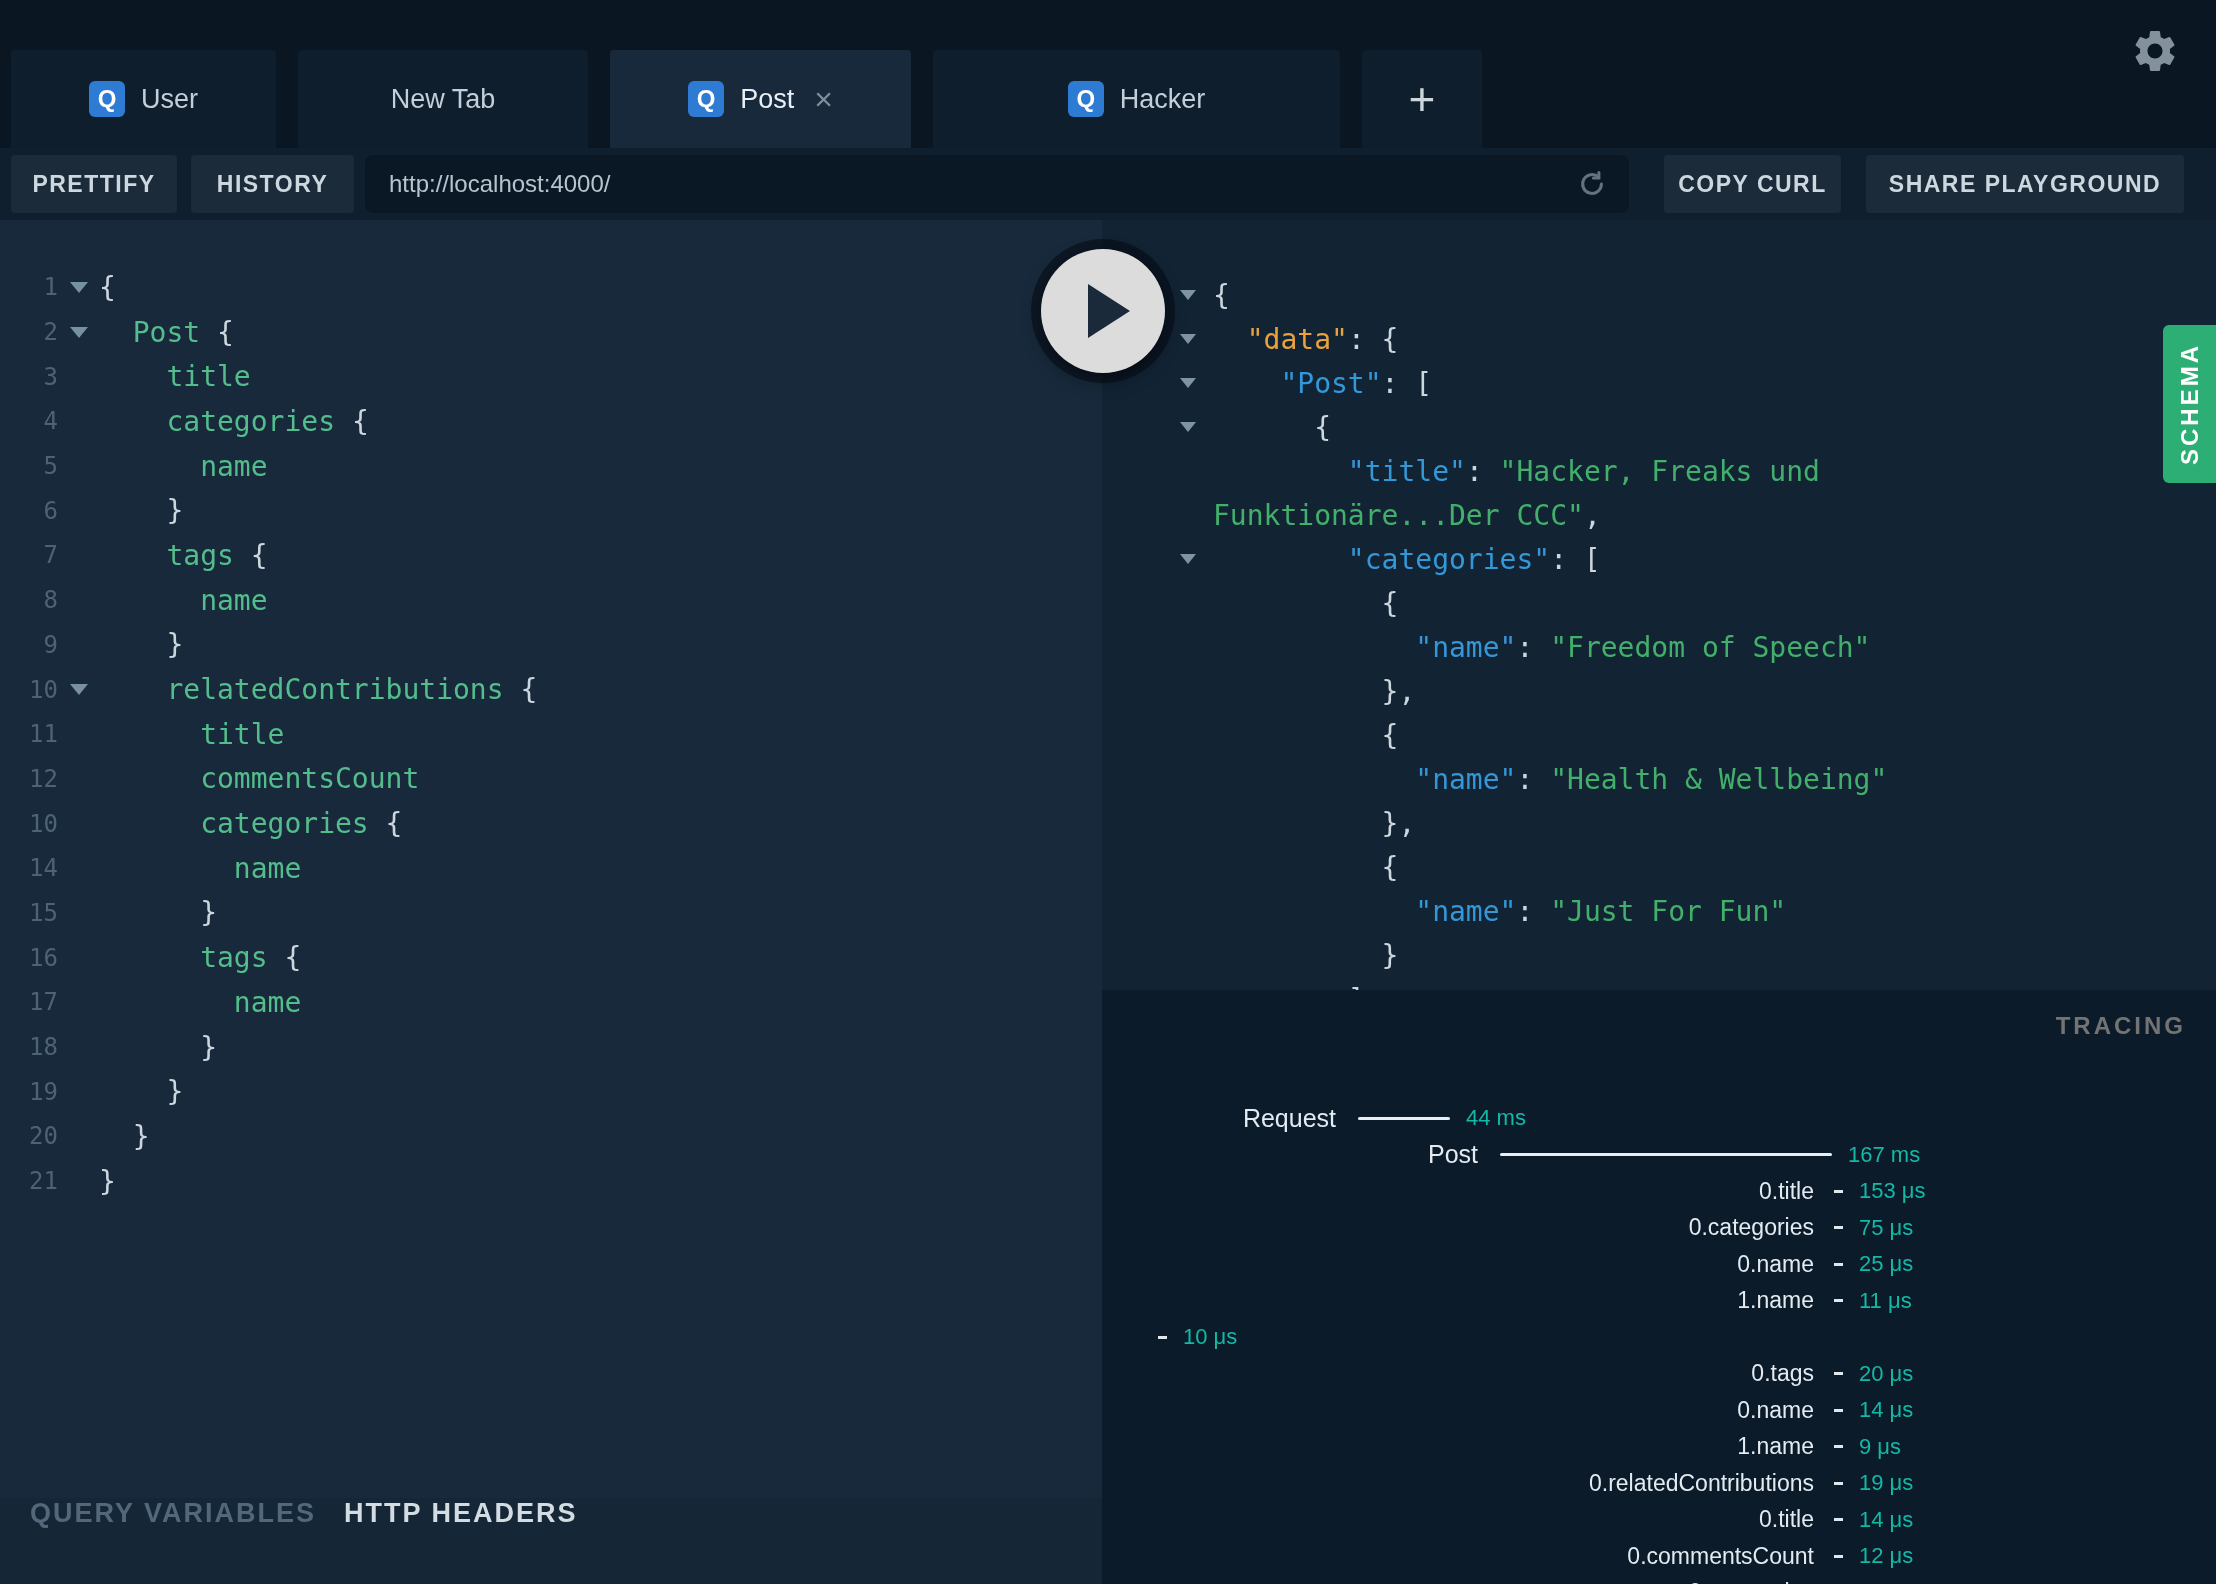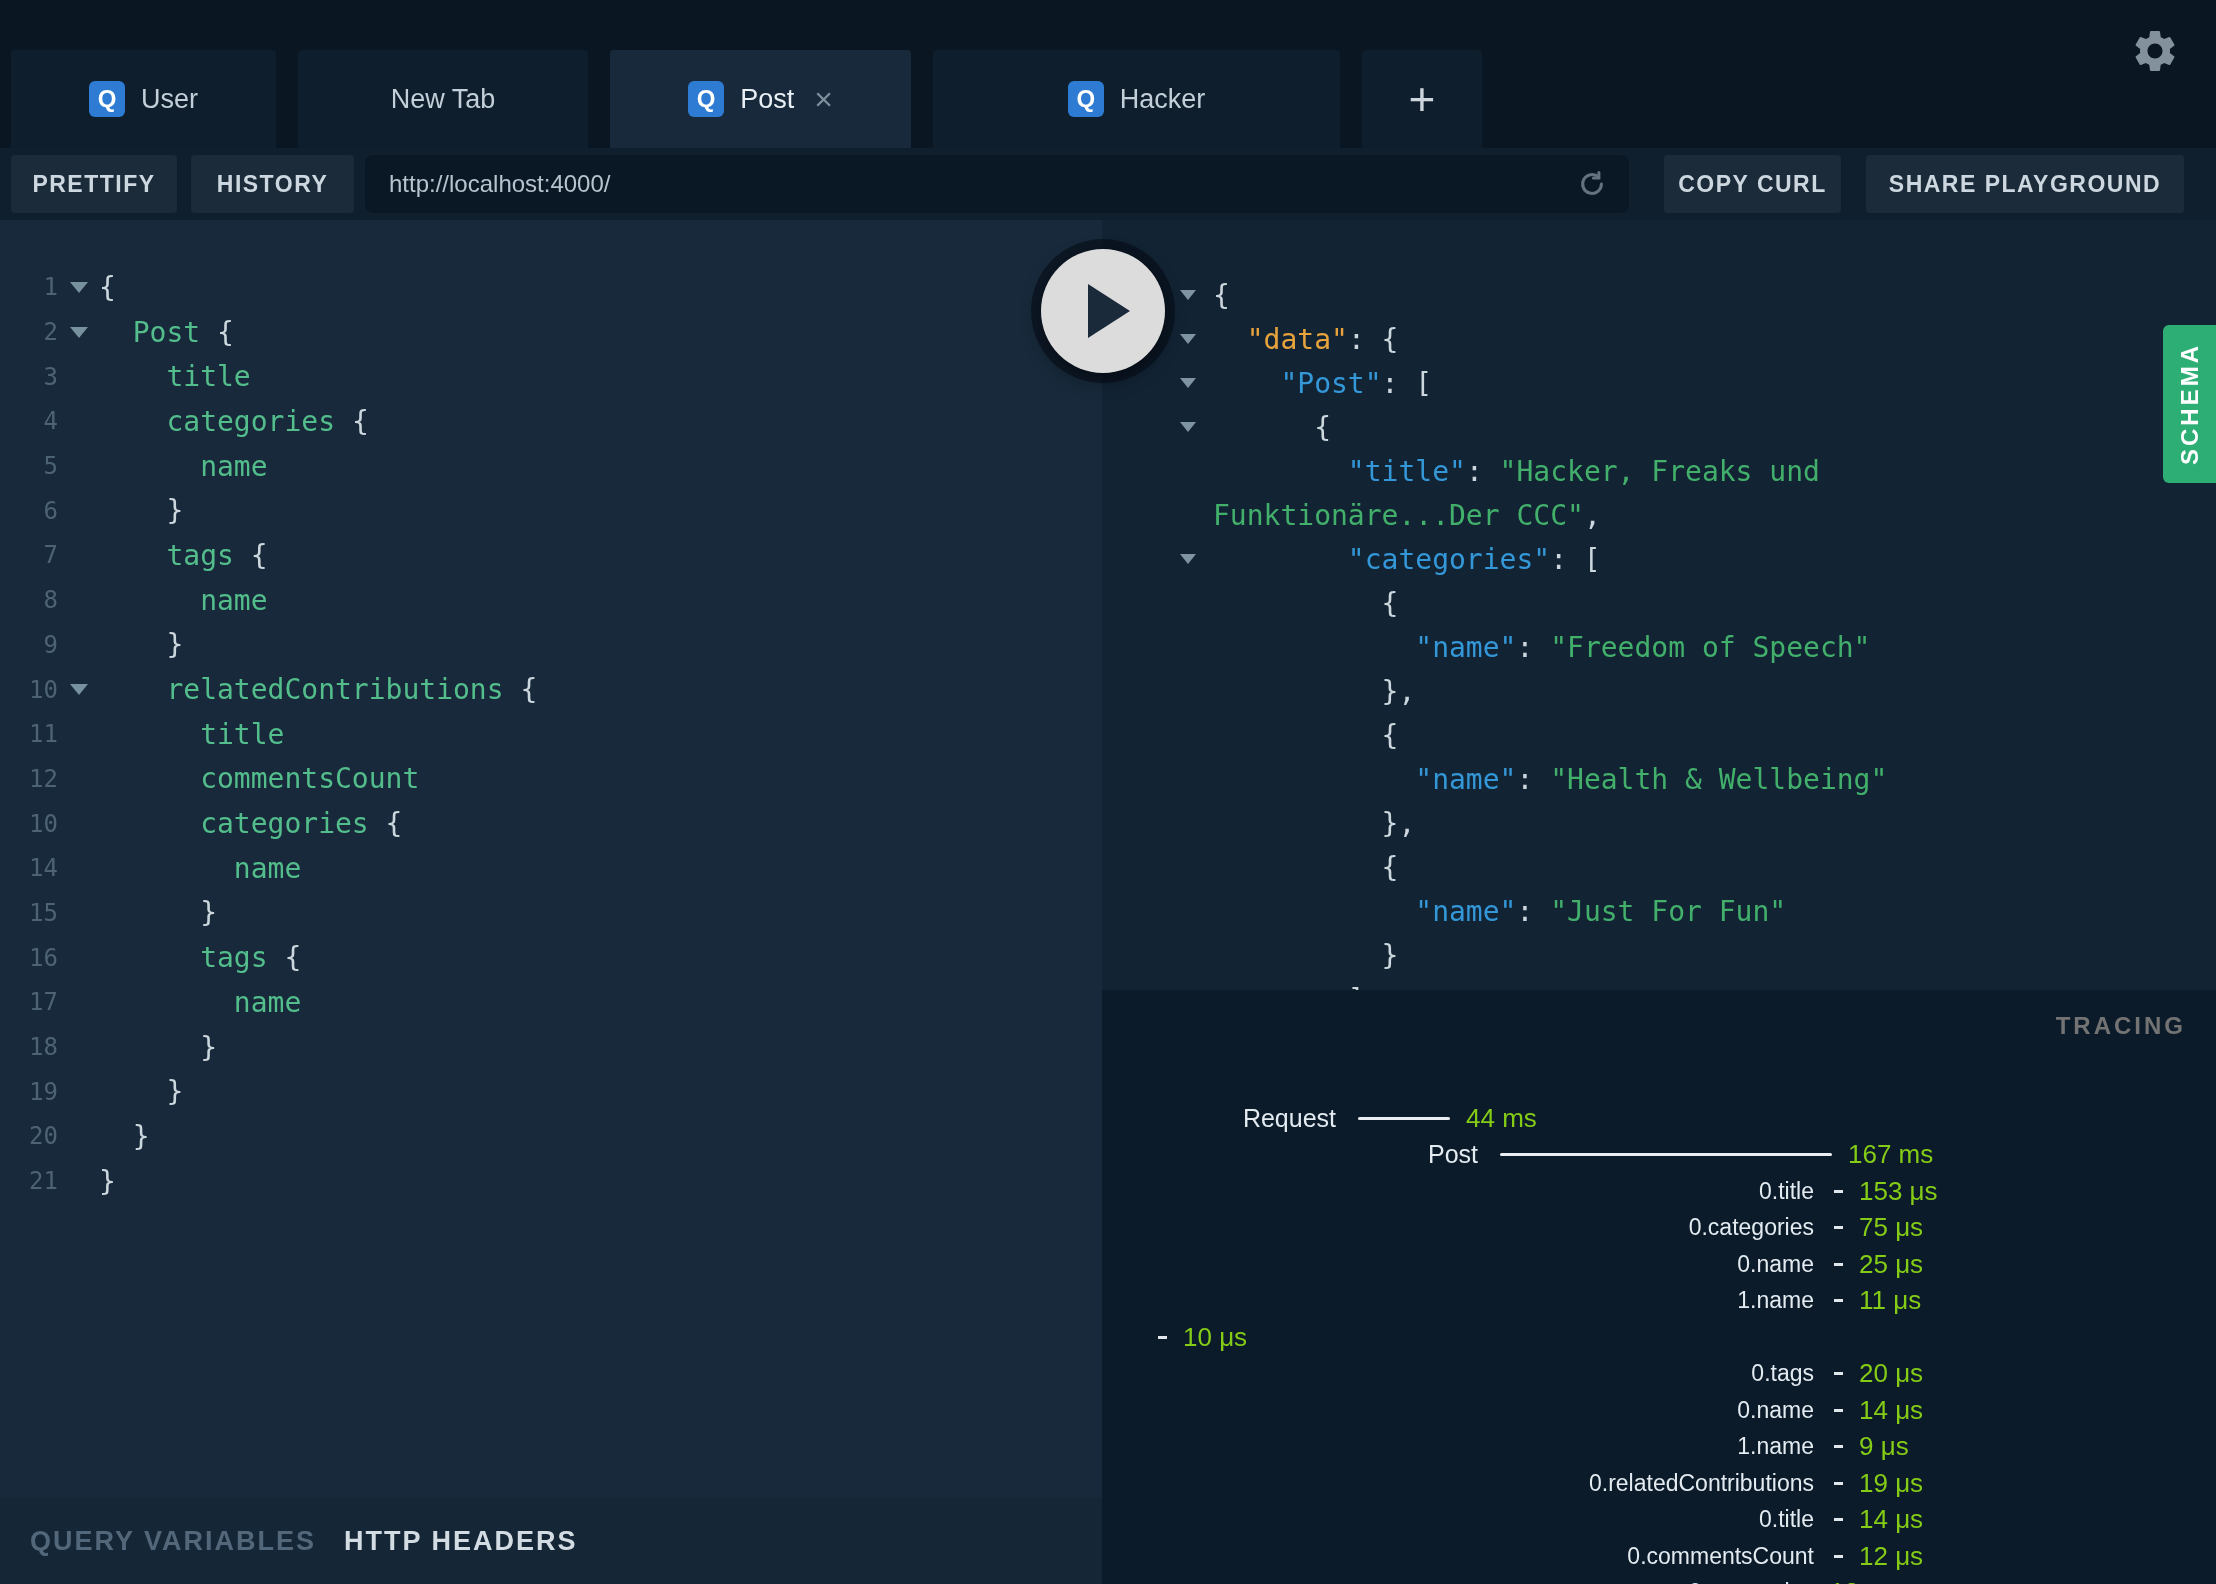--- a/index.html
+++ b/index.html
@@ -43,21 +43,21 @@
   .fold-slot { width:41px; flex:none; display:flex; justify-content:center; align-items:center; }
   .fold-arrow { width:0; height:0; border-left:9px solid transparent; border-right:9px solid transparent; border-top:11px solid #78919f; cursor:pointer; }
   pre.code { margin:0; font:inherit; white-space:pre; }
   .t-p { color:#ccd6dd; }
   .t-f { color:#53bd8c; }
   .t-k { color:#3498d8; }
   .t-d { color:#e8a33d; }
   .t-s { color:#42b06b; }
 
   
-  .editor-footer { position:absolute; left:0; bottom:0; width:100%; height:86px; background:#152637; display:flex; align-items:center; padding-left:30px; gap:28px; }
+  .editor-footer { position:absolute; left:0; bottom:0; width:100%; height:86px; background:#152637; display:flex; align-items:flex-start; padding-left:30px; gap:28px; }
   .qv-label { color:#53677a; font-size:27px; font-weight:700; letter-spacing:2px; cursor:pointer; }
   .hh-label { color:#d3dce2; font-size:27px; font-weight:700; letter-spacing:2px; cursor:pointer; }
 
   
   .rlines { height:770px; overflow:hidden; padding-top:53px; font-family:"DejaVu Sans Mono", monospace; font-size:28px; }
   .rline { display:flex; height:44px; align-items:center; padding-left:78px; }
   .rfold { width:33px; flex:none; display:flex; align-items:center; }
   .rfold .fold-arrow { border-left-width:8px; border-right-width:8px; border-top-width:10px; border-top-color:#7e94a3; }
 
   
@@ -71,21 +71,21 @@
   
   .tracing { position:absolute; left:0; bottom:0; width:100%; height:594px; background:#0b1b2a; overflow:hidden; }
   .tracing-title { position:absolute; top:22px; right:30px; font-size:24px; font-weight:700; letter-spacing:3px; color:#737373; }
   .trace-rows { position:absolute; top:110px; left:0; right:0; }
   .trow { display:flex; align-items:center; height:36.5px;padding-left:36px; }
   .trow .tlabel { text-align:right; color:#e3ebf1; flex:none; }
   .trow.span-row .tlabel { font-size:25px; }
   .trow.field-row .tlabel { font-size:23px; width:676px; }
   .tbar { height:3px; background:#e8eef3; margin-left:22px; border-radius:2px; flex:none; }
   .ttick { width:9px; height:3px; background:#dfe7ec; margin-left:20px; flex:none; }
-  .ttime { margin-left:16px; font-size:26px; color:#84cc16; white-space:nowrap; }
+  .ttime { margin-left:16px; font-size:22px; color:#14b8a6; white-space:nowrap; }
 </style>
 </head>
 <body>
 
 <div id="app">
 
   <div class="tabbar">
     <div class="tablist">
         <div class="tab">
           <span class="qbadge">Q</span>

